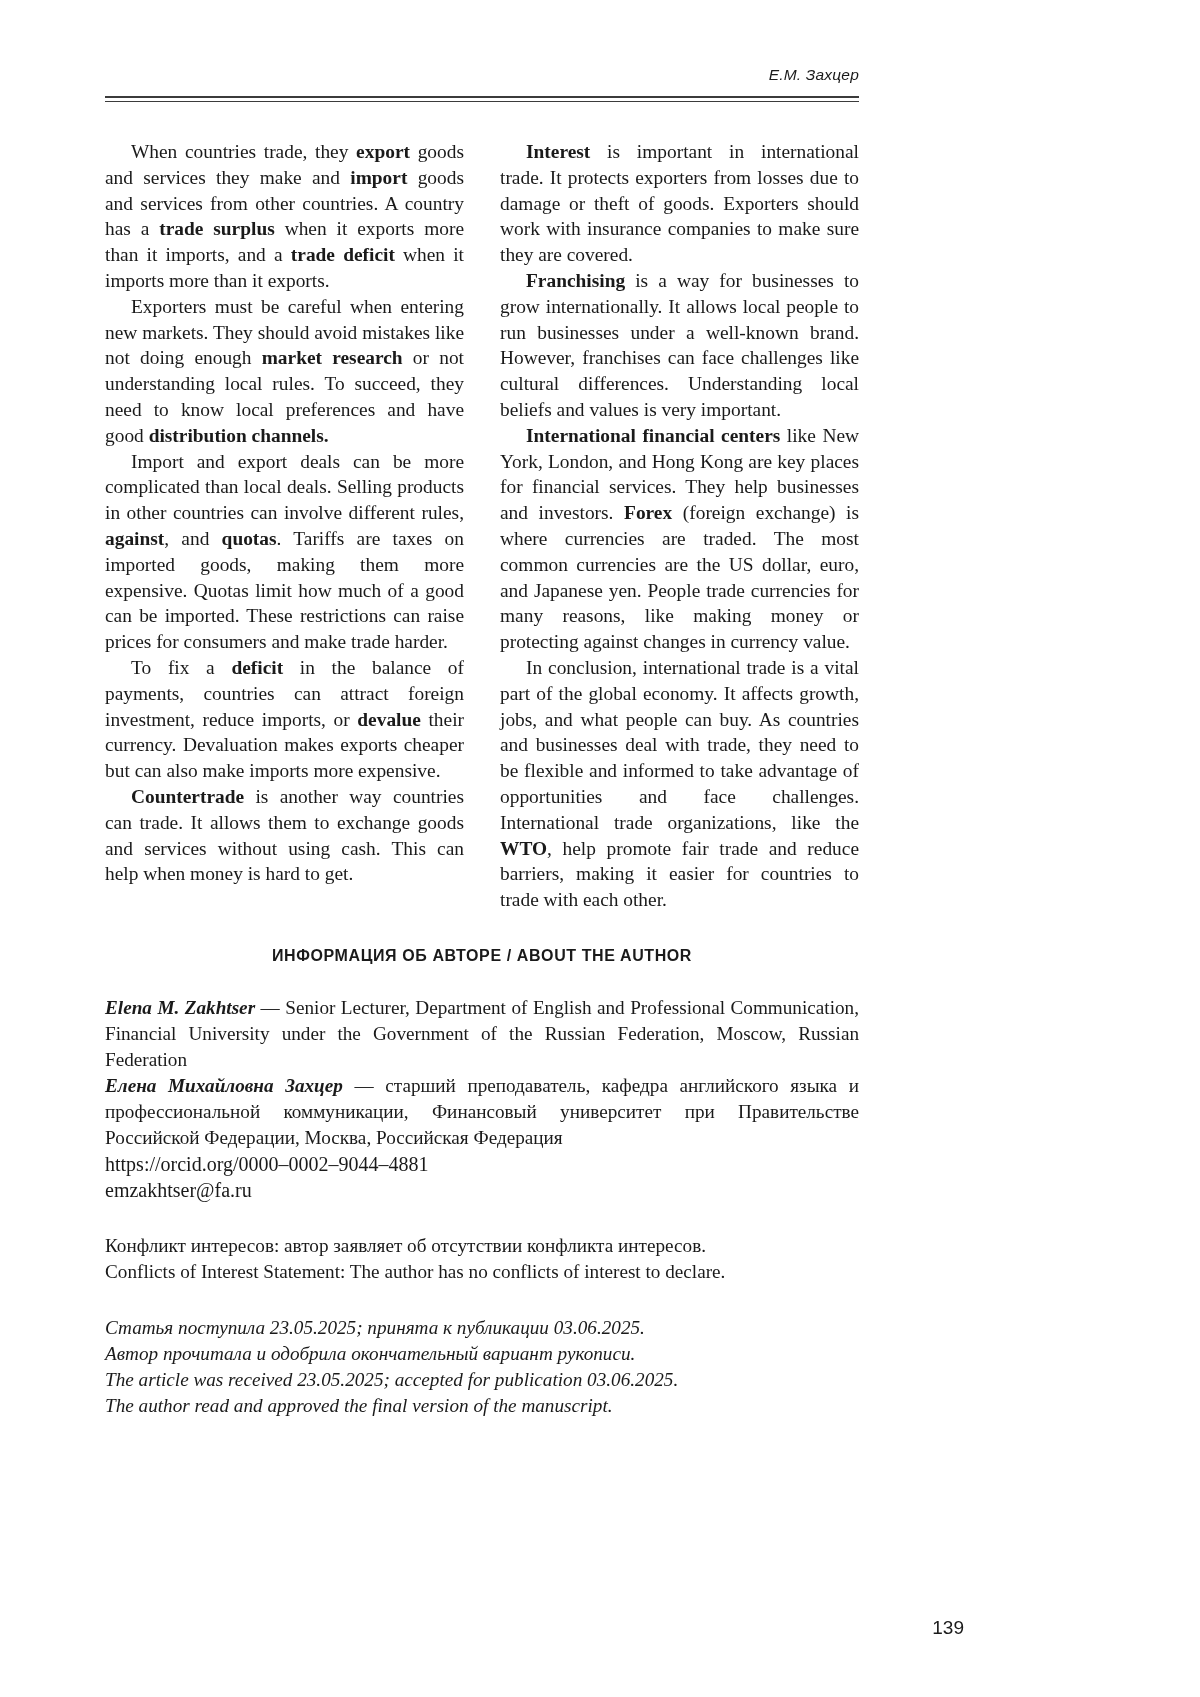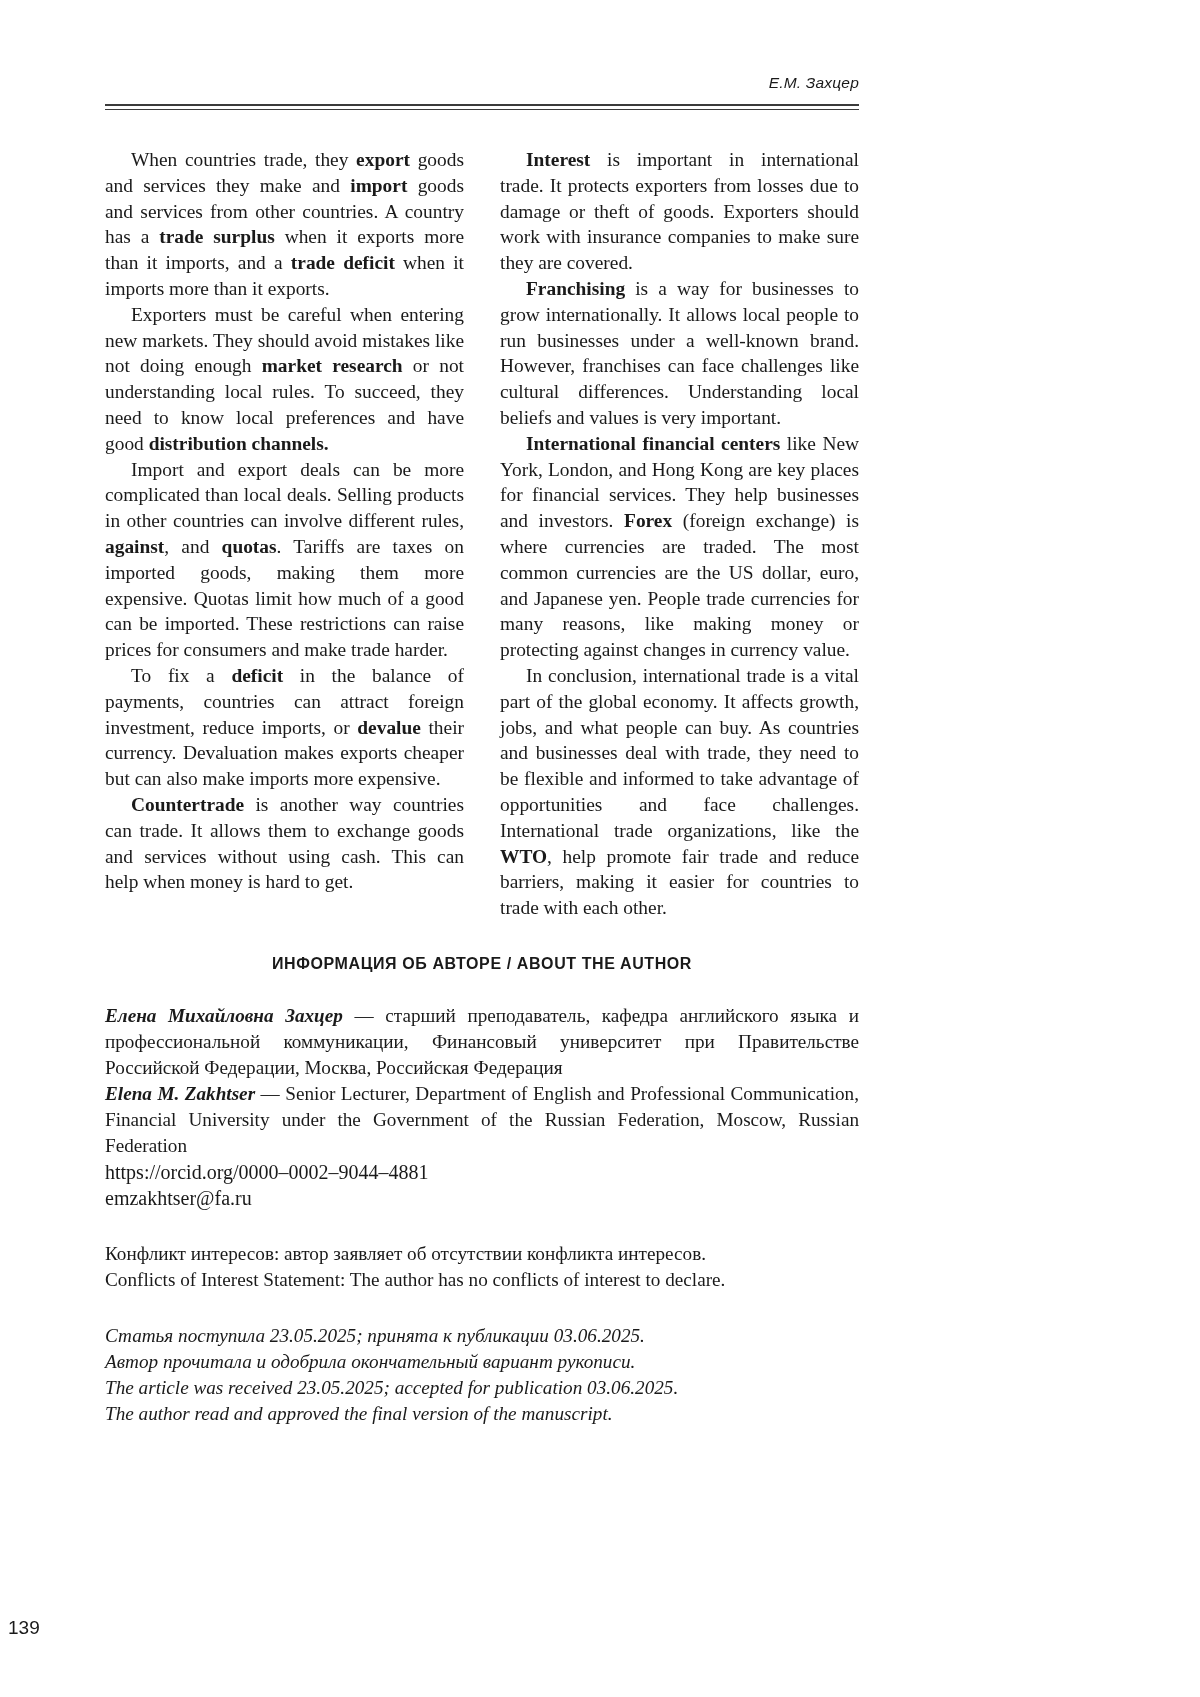--- a/index.html
+++ b/index.html
@@ -14,21 +14,21 @@
     color: #1a1a1a;
     position: relative;
     overflow: hidden;
   }
   .page {
     position: absolute;
     left: 0; top: 0;
     width: 964px;
     height: 1697px;
     box-sizing: border-box;
-    padding: 16px 105px;
+    padding: 8px 105px;
   }
   
   .runhead {
     padding-top: 58px;
     text-align: right;
     font-family: "Liberation Sans", sans-serif;
     font-style: italic;
     font-size: 15.5px;
     letter-spacing: .2px;
     color: #1a1a1a;
@@ -98,21 +98,21 @@
     font-size: 19.2px;
     line-height: 26px;
   }
   .dates-block p { margin: 0; }
   
   .folio {
     position: absolute;
     left: 8px;
     right: 0;
     bottom: 58px;
-    text-align: left;
+    text-align: right;
     font-family: "Liberation Sans", sans-serif;
     font-size: 19px;
     color: #1a1a1a;
   }
 </style>
 </head>
 <body>
 
 <div class="page">
 
@@ -134,22 +134,22 @@
       <p class="body"><b>Franchising</b> is a way for businesses to grow internationally. It allows local people to run businesses under a well-known brand. However, franchises can face challenges like cultural differences. Understanding local beliefs and values is very important.</p>
       <p class="body"><b>International financial centers</b> like New York, London, and Hong Kong are key places for financial services. They help businesses and investors. <b>Forex</b> (foreign exchange) is where currencies are traded. The most common currencies are the US dollar, euro, and Japanese yen. People trade currencies for many reasons, like making money or protecting against changes in currency value.</p>
       <p class="body">In conclusion, international trade is a vital part of the global economy. It affects growth, jobs, and what people can buy. As countries and businesses deal with trade, they need to be flexible and informed to take advantage of opportunities and face challenges. International trade organizations, like the <b>WTO</b>, help promote fair trade and reduce barriers, making it easier for countries to trade with each other.</p>
     </div>
 
   </div>
 
   <div class="section-title">ИНФОРМАЦИЯ ОБ АВТОРЕ / ABOUT THE AUTHOR</div>
 
   <div class="authors">
+    <p><span class="nm">Elena M. Zakhtser</span><span> — Senior Lecturer, Department of English and Professional Communication, Financial University under the Government of the Russian Federation, Moscow, Russian Federation</span></p>
     <p><span class="nm">Елена Михайловна Захцер</span><span> — старший преподаватель, кафедра английского языка и профессиональной коммуникации, Финансовый университет при Правительстве Российской Федерации, Москва, Российская Федерация</span></p>
-    <p><span class="nm">Elena M. Zakhtser</span><span> — Senior Lecturer, Department of English and Professional Communication, Financial University under the Government of the Russian Federation, Moscow, Russian Federation</span></p>
     <p class="contact">https://orcid.org/0000–0002–9044–4881</p>
     <p class="contact">emzakhtser@fa.ru</p>
   </div>
 
   <div class="italic-block">
     <p>Конфликт интересов: автор заявляет об отсутствии конфликта интересов.</p>
     <p>Conflicts of Interest Statement: The author has no conflicts of interest to declare.</p>
   </div>
 
   <div class="dates-block">

